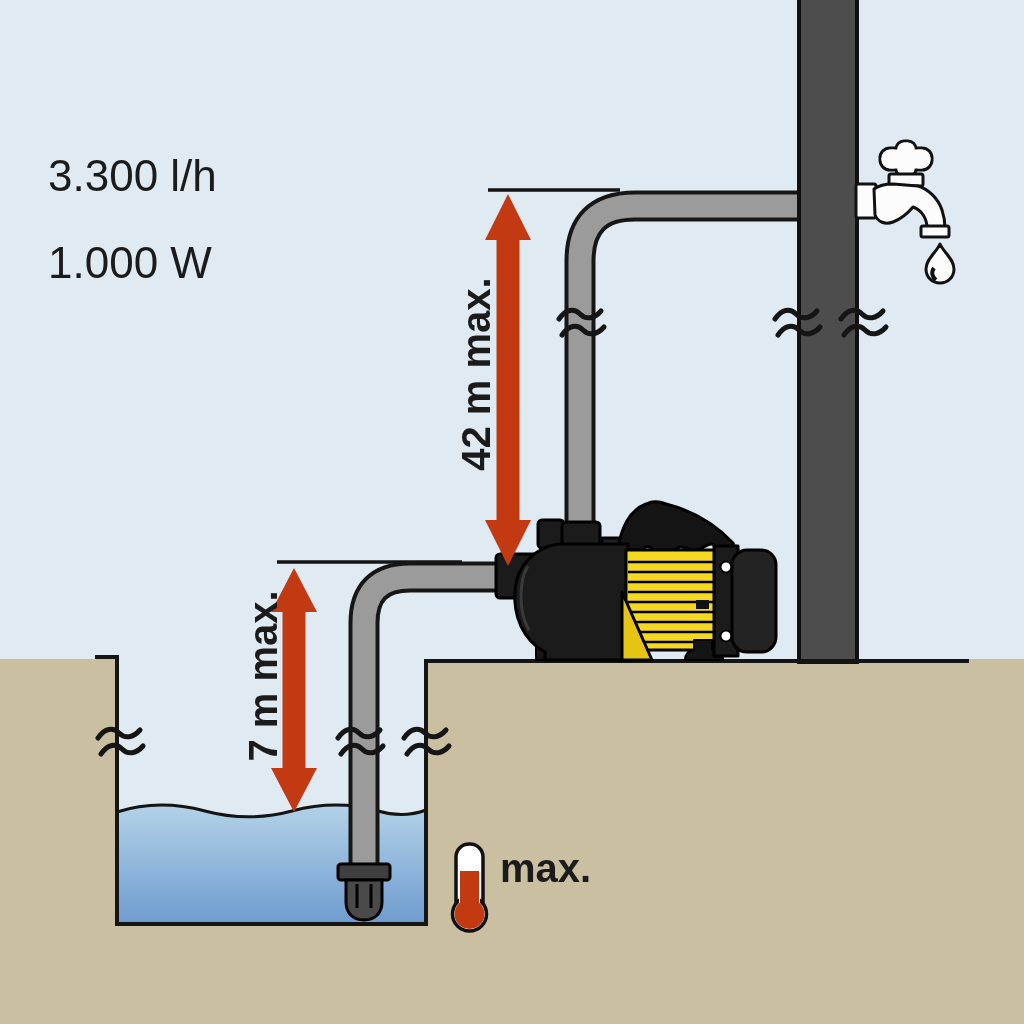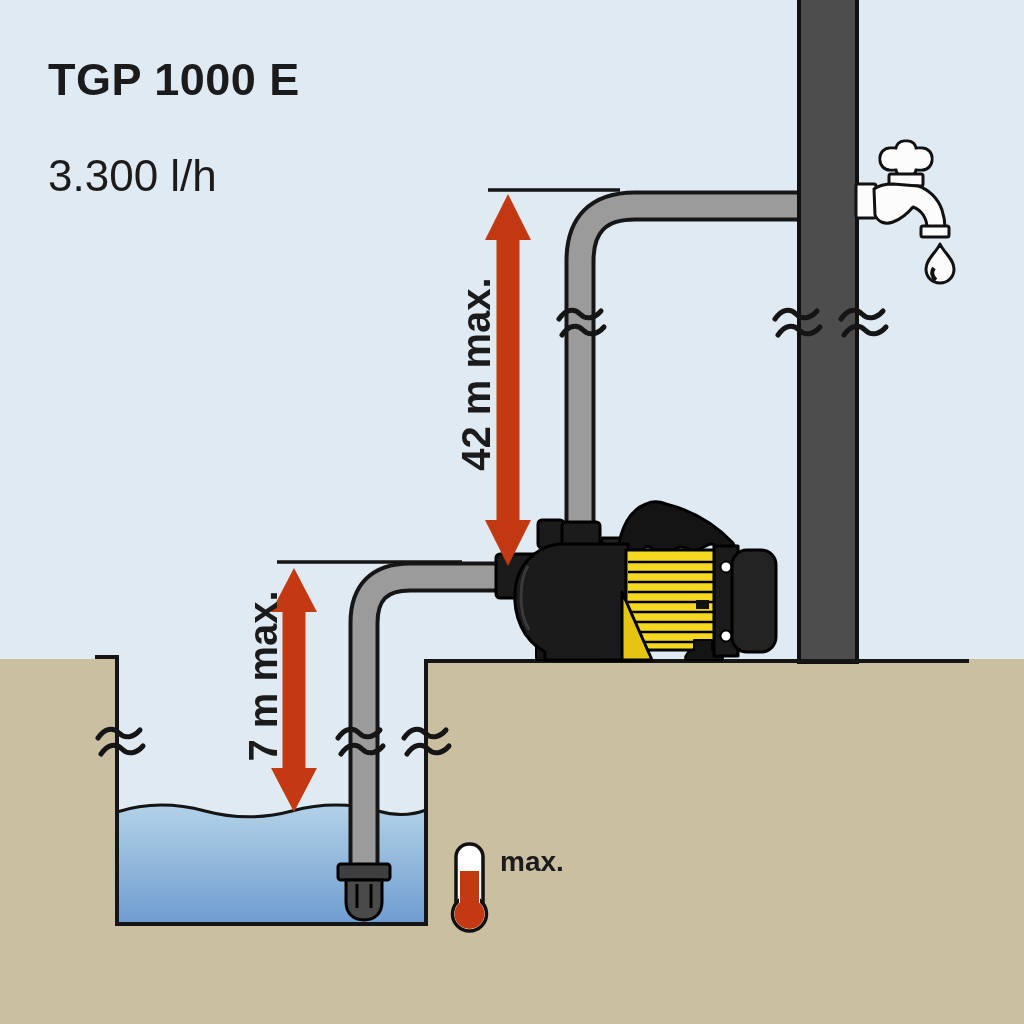--- a/index.html
+++ b/index.html
@@ -3,21 +3,21 @@
 <meta charset="utf-8">
 <style>
   html,body{margin:0;padding:0;}
   body{width:1024px;height:1024px;overflow:hidden;background:#e0eaf2;}
   #stage{position:relative;width:1024px;height:1024px;background:#e0eaf2;font-family:"Liberation Sans","DejaVu Sans",sans-serif;}
   #scene{position:absolute;left:0;top:0;}
   .t{position:absolute;color:#1b1b1b;white-space:nowrap;}
   .title{font-size:45px;font-weight:700;letter-spacing:.5px;}
   .spec{font-size:44px;font-weight:400;text-align:right;}
   .vlabel{font-size:40px;font-weight:700;transform:translate(-50%,-50%) rotate(-90deg);}
-  .temp{font-size:28px;font-weight:700;line-height:1.18;}
+  .temp{font-size:40px;font-weight:700;line-height:1.18;}
 </style>
 </head>
 <body>
 
 <div id="stage">
 
 <svg id="scene" width="1024" height="1024" viewBox="0 0 1024 1024" xmlns="http://www.w3.org/2000/svg" xmlns:xlink="http://www.w3.org/1999/xlink">
 
   <defs>
     <linearGradient id="waterGrad" x1="0" y1="0" x2="0" y2="1">
@@ -119,21 +119,21 @@
   <g>
     <rect x="456" y="844" width="27" height="76" rx="13" fill="#fff" stroke="#111" stroke-width="3.5"></rect>
     <circle cx="469.5" cy="914" r="17" fill="#fff" stroke="#111" stroke-width="3.5"></circle>
     <rect x="459" y="847" width="21" height="70" rx="10" fill="#fff"></rect>
     <rect x="460" y="871" width="19" height="48" fill="#c33a12"></rect>
     <circle cx="469.5" cy="914" r="15" fill="#c33a12"></circle>
     <rect x="461" y="898" width="17" height="18" fill="#c33a12"></rect>
   </g>
 </svg>
 
-<div class="t title" style="left:48px;top:54px">TGP 1000 E</div>
 <div class="t spec" style="left:48px;top:151px">3.300 l/h</div>
+<div class="t spec" style="left:48px;top:238px">1.000 W</div>
 <div class="t vlabel" style="left:476px;top:374px">42 m max.</div>
 <div class="t vlabel" style="left:263px;top:676px">7 m max.</div>
 <div class="t temp" style="left:500px;top:845px">
   <div>max.</div>
 </div>
 
 </div>
 
 </body></html>

